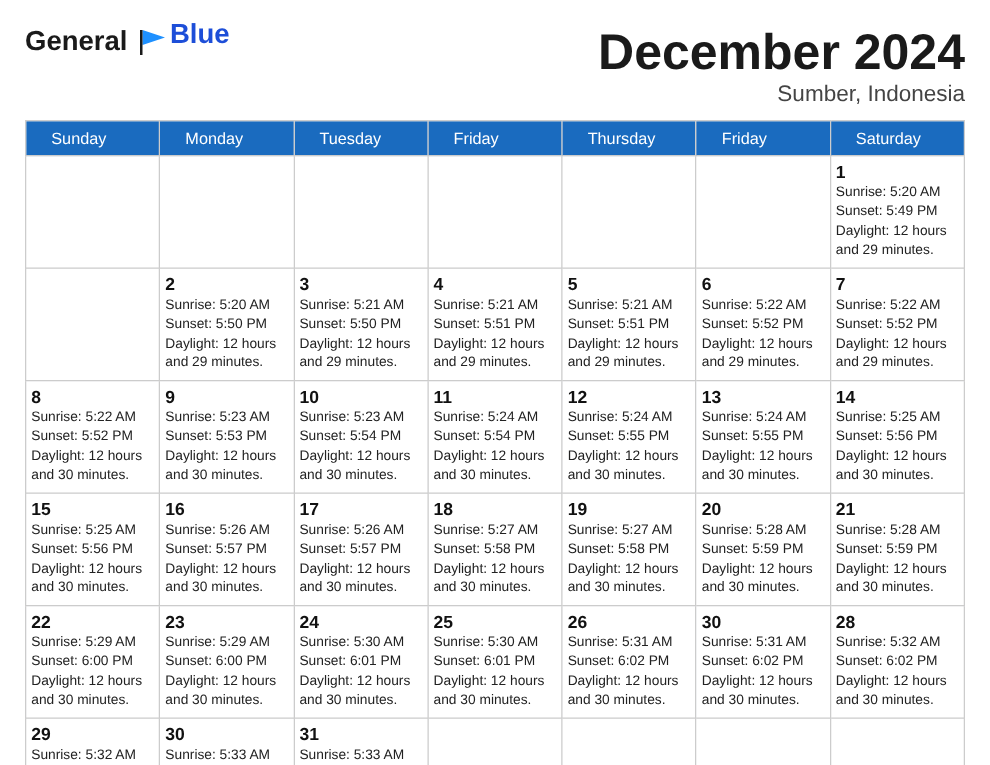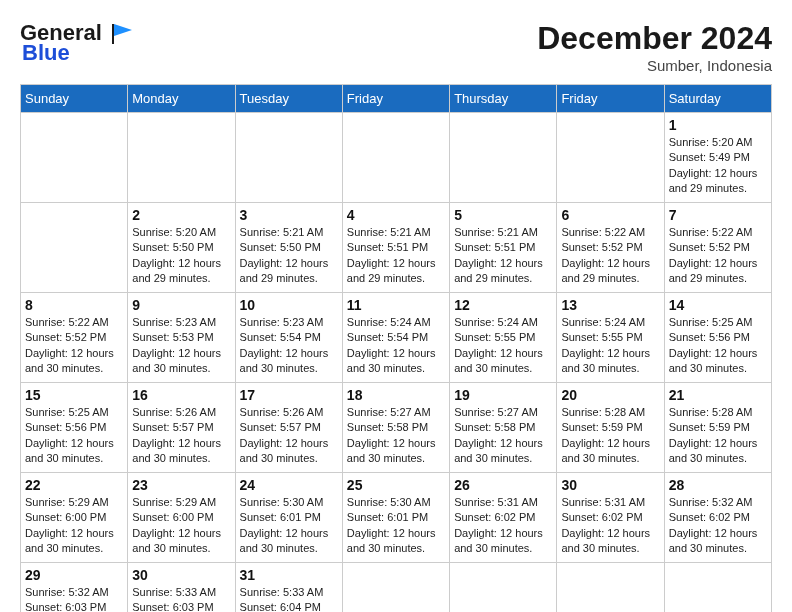--- a/index.html
+++ b/index.html
@@ -11,45 +11,45 @@
       padding: 20px;
     }
     .header {
       display: flex;
       justify-content: space-between;
       align-items: flex-start;
       margin-bottom: 10px;
     }
     .logo {
       display: flex;
-      flex-direction: column;
+      flex-direction: row;
       align-items: flex-start;
       text-align: center;
     }
     .title-section {
       text-align: right;
     }
     .month-year {
-      font-size: 32px;
+      font-size: 40px;
       font-weight: bold;
       color: #1a1a1a;
     }
     .location {
-      font-size: 15px;
+      font-size: 18px;
       color: #444;
     }
     .calendar {
       width: 100%;
       border-collapse: collapse;
       font-size: 11px;
     }
     .calendar th {
       background: #1a6bbf;
       color: #fff;
-      padding: 6px 4px;
+      padding: 6px 20px;
       text-align: left;
       font-size: 13px;
       font-weight: normal;
       border: 1px solid #ccc;
     }
     .calendar td {
       border: 1px solid #ccc;
       vertical-align: top;
       padding: 4px;
       width: calc(100% / 7);

